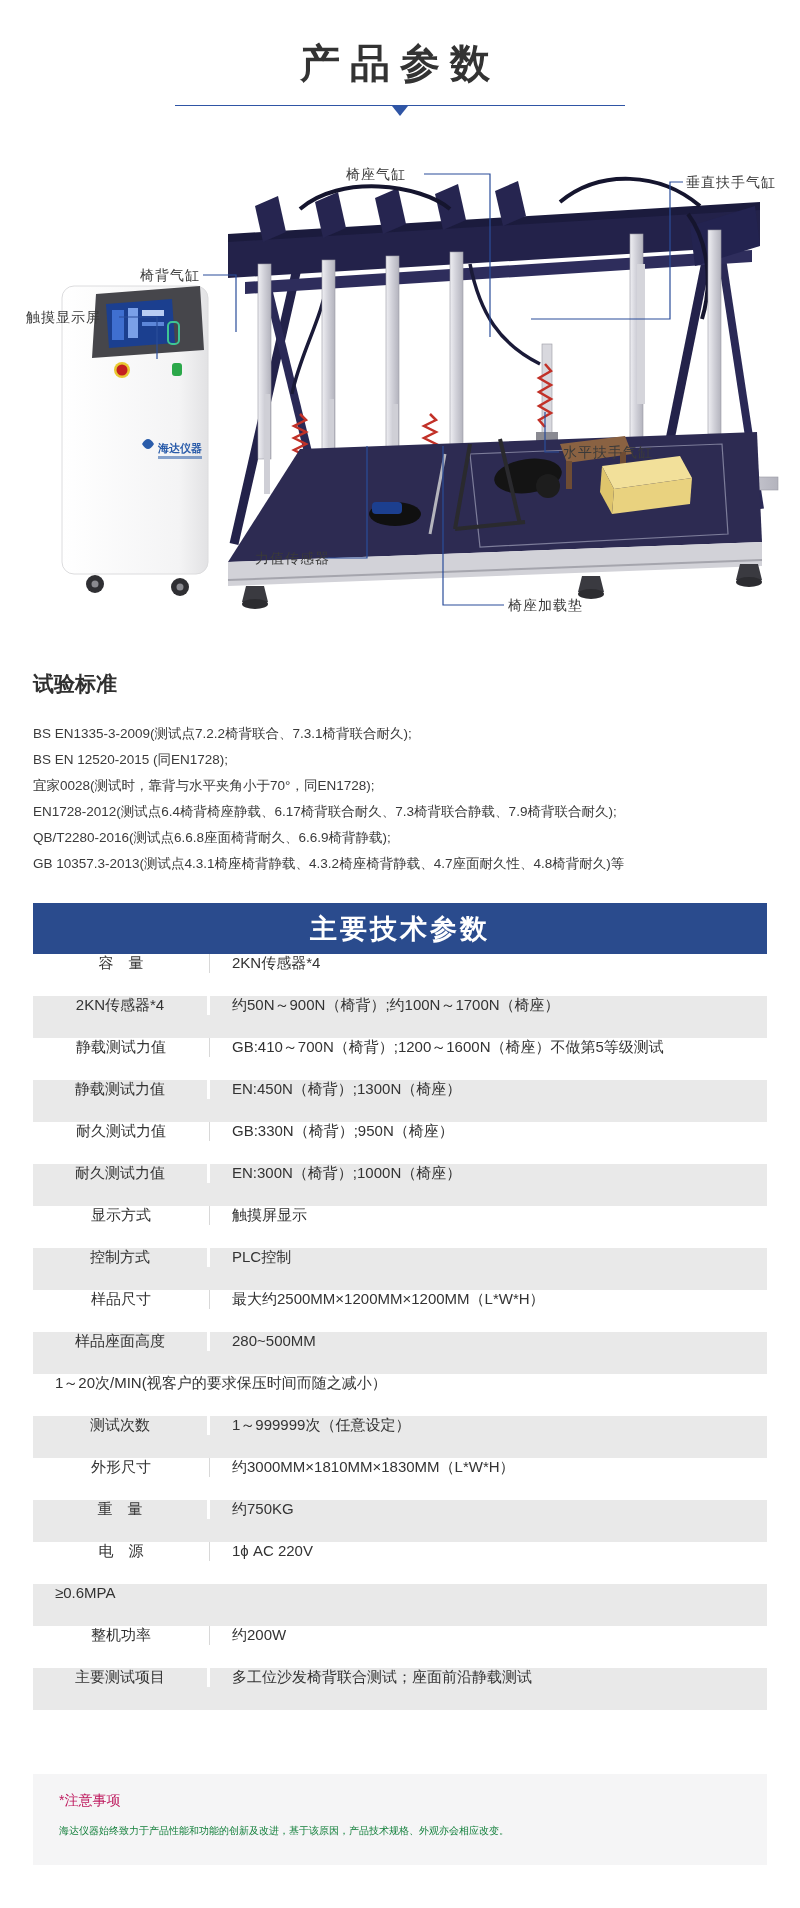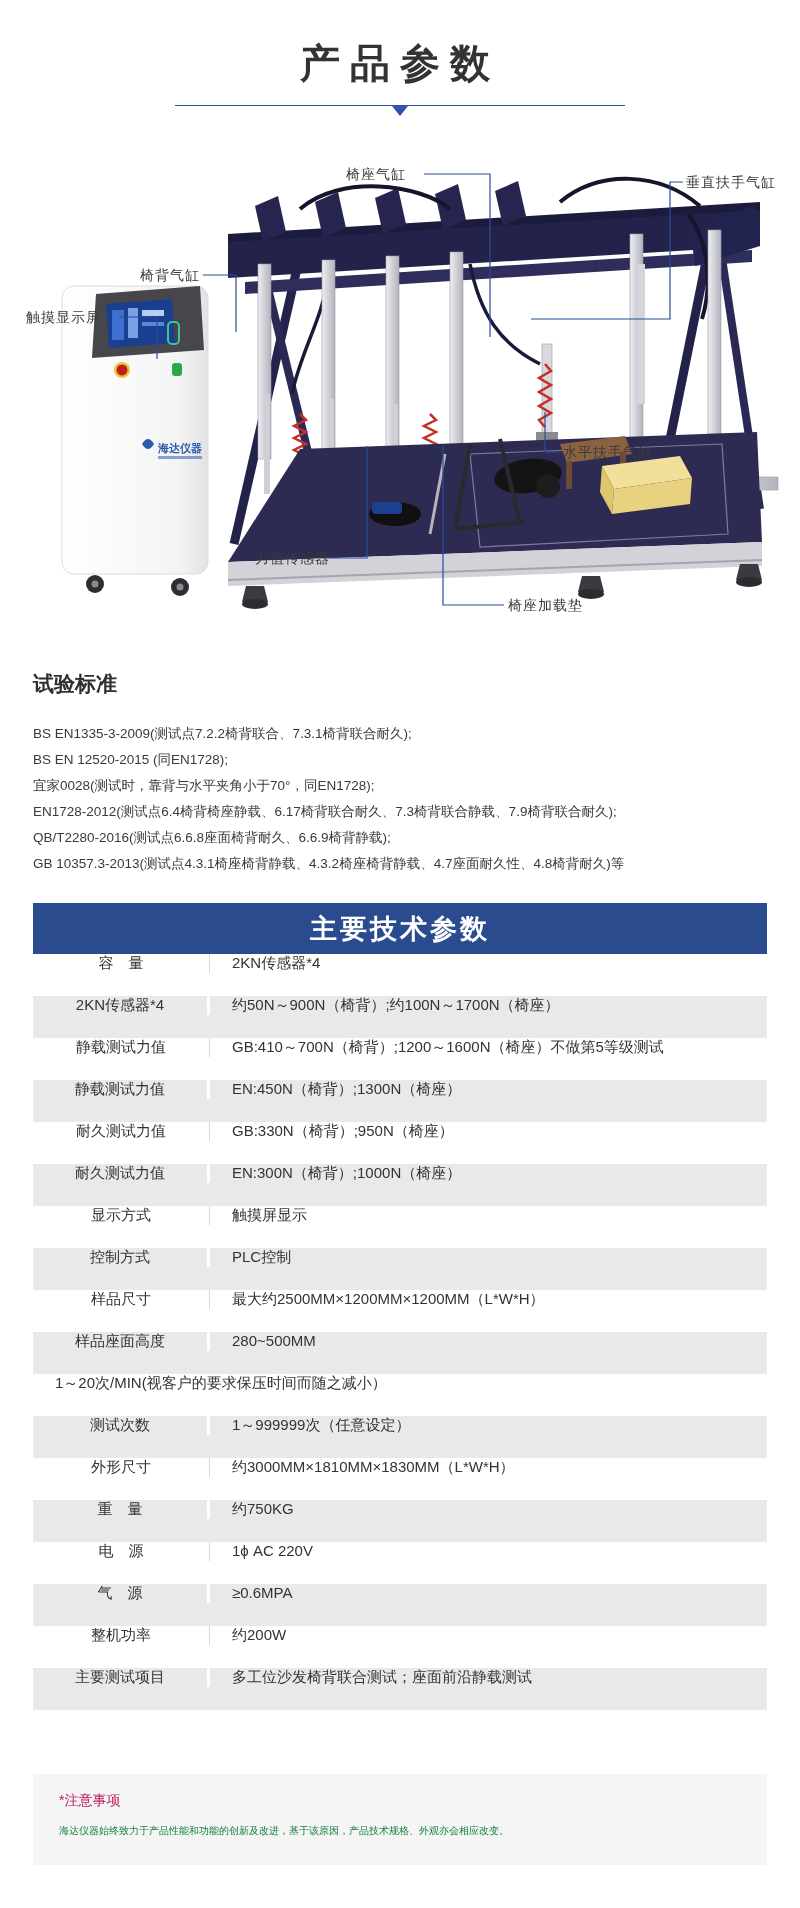--- a/index.html
+++ b/index.html
@@ -274,21 +274,20 @@
     </div>
   <div class="spec-row">
       <div class="spec-label">重　量</div>
       <div class="spec-value">约750KG</div>
     </div>
   <div class="spec-row">
       <div class="spec-label">电　源</div>
       <div class="spec-value">1ϕ AC 220V</div>
     </div>
   <div class="spec-row">
-      <div class="spec-label">气　源</div>
       <div class="spec-value">≥0.6MPA</div>
     </div>
   <div class="spec-row">
       <div class="spec-label">整机功率</div>
       <div class="spec-value">约200W</div>
     </div>
   <div class="spec-row">
       <div class="spec-label">主要测试项目</div>
       <div class="spec-value">多工位沙发椅背联合测试；座面前沿静载测试</div>
     </div>

